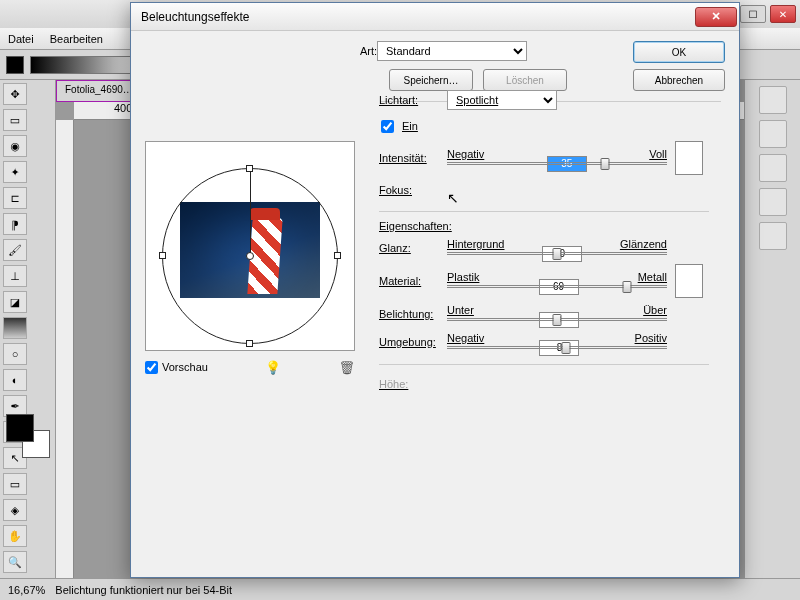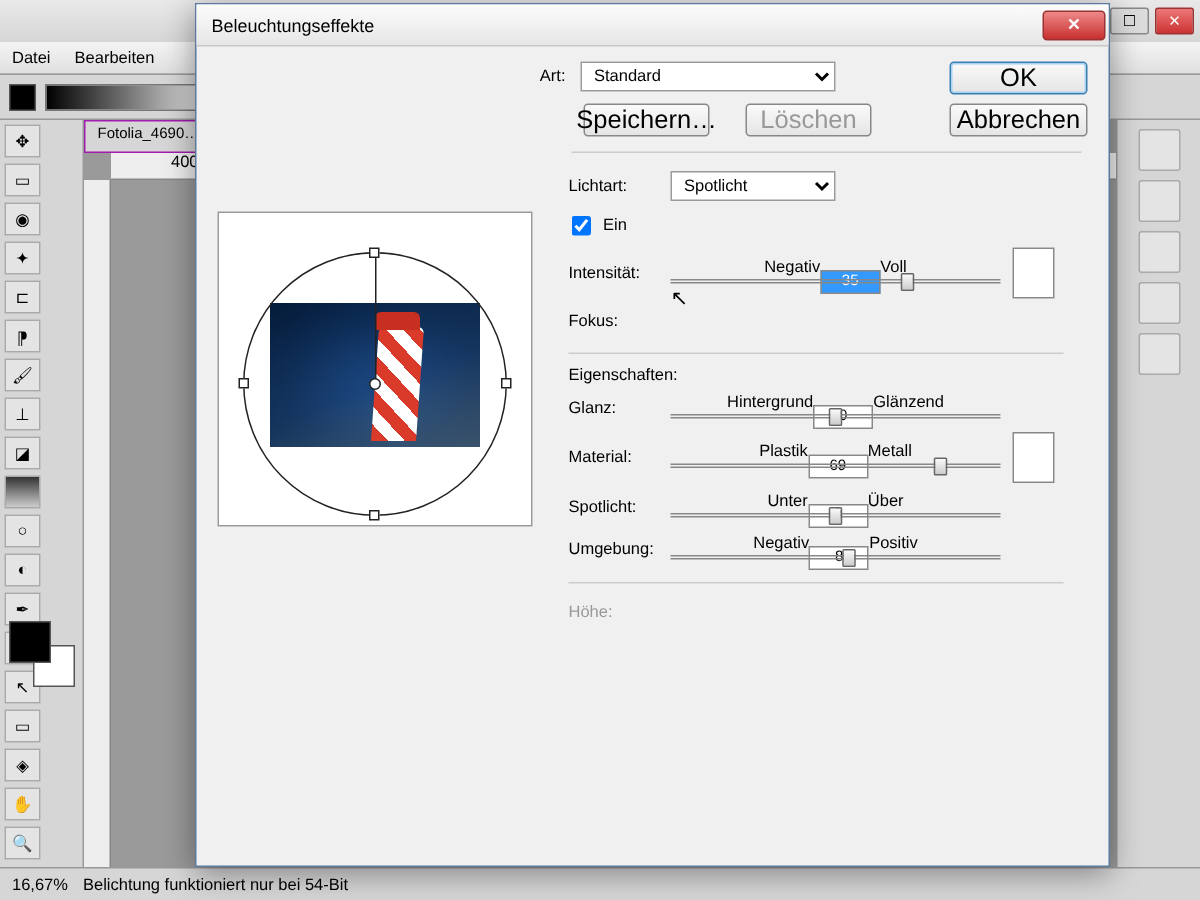--- a/index.html
+++ b/index.html
@@ -28,30 +28,30 @@
 .ps-panels .p { width:28px; height:28px; background:#e4e4e4; border:1px solid #aaa; border-radius:2px;}
 .ps-status { position:absolute; bottom:0; left:0; right:0; height:22px; background:#d6d6d6; border-top:1px solid #999; display:flex; align-items:center; padding:0 8px; gap:10px; font-size:10px;}
 
 
 .dlg { position:absolute; left:130px; top:2px; width:610px; height:576px; background:#f0f0f0; border:1px solid #5a7aa0; box-shadow:0 4px 20px rgba(0,0,0,0.4); }
 .dlg-titlebar { height:28px; background:linear-gradient(#fcfcfc,#e6e6e6); border-bottom:1px solid #c8c8c8; display:flex; align-items:center; justify-content:space-between; padding:0 2px 0 10px;}
 .dlg-title { font-size:12px; }
 .dlg-close { width:42px; height:20px; background:linear-gradient(#e88,#c83030); border:1px solid #933; border-radius:3px; color:#fff; display:flex; align-items:center; justify-content:center; font-size:11px; font-weight:bold;}
 .dlg-body { position:absolute; top:28px; left:0; right:0; bottom:0; padding:10px 14px;}
 
-.topbar { display:flex; align-items:center; gap:10px; }
+.topbar { display:flex; align-items:center; gap:0; }
 .topbar .lbl { width:232px; text-align:right;}
 select.native { background:#fff; border:1px solid #999; height:20px; padding:0 4px; font-size:11px;}
-.btn-std { height:22px; border:1px solid #888; background:linear-gradient(#fafafa,#e5e5e5); border-radius:3px; padding:0 12px; font-size:17px; display:flex; align-items:center; justify-content:center;}
+.btn-std { height:22px; border:1px solid #888; background:linear-gradient(#fafafa,#e5e5e5); border-radius:3px; padding:0 12px; font-size:10px; display:flex; align-items:center; justify-content:center;}
 .btn-default { border:1px solid #3c7fb1; box-shadow:inset 0 0 0 1px #a7d2f0;}
 .btn-dis { color:#999;}
 .rightbtns { position:absolute; right:14px; top:10px; display:flex; flex-direction:column; gap:6px; width:92px;}
 .rightbtns .btn-std{ width:100%;}
 
-.save-row{ display:flex; gap:24px; margin-top:8px; margin-left:244px;}
+.save-row{ display:flex; gap:10px; margin-top:8px; margin-left:244px;}
 .save-row .btn-std{ width:84px;}
 
 .hr { border:0; border-top:1px solid #ccc; margin:10px 0 8px 236px; width:340px;}
 
 .left-preview { position:absolute; left:14px; top:110px; width:220px;}
 .preview-box { width:210px; height:210px; background:#fff; border:1px solid #999; position:relative; overflow:hidden;}
 .preview-img { position:absolute; left:34px; top:60px; width:140px; height:96px; background:linear-gradient(160deg,#0a3a7a 0%, #2a6abf 55%, #7aaee0 100%); }
 
 .lh { position:absolute; left:104px; top:76px; width:30px; height:76px; background:repeating-linear-gradient(45deg,#d93a2a 0 8px,#fff 8px 16px); transform:skewX(-4deg); border-radius:4px 4px 0 0;}
 .lh-top{position:absolute; left:104px; top:66px; width:30px; height:12px; background:#c73020; border-radius:4px 4px 0 0;}
@@ -62,24 +62,24 @@
 .ellipse .hnd.e{right:-4px; top:calc(50% - 4px);} .ellipse .hnd.w{left:-4px; top:calc(50% - 4px);}
 .ellipse .center{position:absolute; left:calc(50% - 4px); top:calc(50% - 4px); width:8px; height:8px; background:#fff; border:1px solid #222; border-radius:50%;}
 .ellipse .radius{position:absolute; left:50%; top:0; width:1px; height:50%; background:#222;}
 .cursor{position:absolute; left:316px; top:159px; font-size:14px; pointer-events:none;}
 
 .prev-row{ display:flex; align-items:center; justify-content:space-between; margin-top:8px; width:210px;}
 .chk{ display:flex; align-items:center; gap:4px;}
 .chk input{ width:13px; height:13px;}
 .bulb,.trash{ width:16px; height:16px; display:flex; align-items:center; justify-content:center; color:#555; font-size:13px;}
 
-.controls { position:absolute; left:248px; top:82px; right:14px;}
+.controls { position:absolute; left:248px; top:58px; right:14px;text-decoration:underline;}
 .row { display:flex; align-items:center; gap:8px; margin-bottom:4px; min-height:22px;}
 .row .lab { width:60px; }
-.slider-block { display:flex; flex-direction:column; width:220px;align-items:center; }
+.slider-block { display:flex; flex-direction:column; width:220px; }
 .slider-block .ticks { display:flex; justify-content:space-between; font-size:10px; height:14px; align-items:flex-end;}
 .slider-block .track { position:relative; width:220px; height:10px; }
 .slider-block .track .line{ position:absolute; left:0; right:0; top:2px; border-top:1px solid #888; border-bottom:1px solid #888; height:3px;}
 .slider-block .track .thumb{ position:absolute; top:-2px; width:9px; height:12px; background:linear-gradient(#fafafa,#ccc); border:1px solid #666; border-radius:1px; transform:translateX(-50%);}
 .valbox{ width:40px; height:16px; border:1px solid #888; background:#fff; text-align:center; font-size:10px; line-height:14px; position:absolute; left:50%; transform:translateX(-50%); top:-4px;}
 .valbox.sel{ background:#3399ff; color:#fff;}
 .color-sw { width:28px; height:34px; background:#fff; border:1px solid #888;}
 .sect-label{ margin:6px 0 4px 0;}
 .disabled { color:#999;}
 .disabled .track .line, .disabled .valbox { border-color:#bbb;}
@@ -154,21 +154,21 @@
   </div>
   <div class="dlg-body">
 
     <div class="rightbtns">
       <button class="btn-std btn-default">OK</button>
       <button class="btn-std">Abbrechen</button>
     </div>
 
     <div class="topbar">
       <span class="lbl">Art:</span>
-      <select class="native" style="width:170px">
+      <select class="native" style="width:150px">
         <option>Standard</option>
       </select>
     </div>
     <div class="save-row">
       <button class="btn-std">Speichern…</button>
       <button class="btn-std btn-dis">Löschen</button>
     </div>
 
     <hr class="hr">
 
@@ -181,20 +181,28 @@
         <div class="lh-top"></div>
         <div class="ellipse">
           <div class="radius"></div>
           <div class="hnd n"></div>
             <div class="hnd s"></div>
             <div class="hnd e"></div>
             <div class="hnd w"></div>
           <div class="center"></div>
         </div>
       </div>
+      <div class="prev-row">
+        <label class="chk">
+          <input type="checkbox" checked="" style="">
+          <span>Vorschau</span>
+        </label>
+        <span class="bulb">💡</span>
+        <span class="trash">🗑</span>
+      </div>
     </div>
 
     <div class="controls">
 
       <div class="row">
         <span class="lab">Lichtart:</span>
         <select class="native" style="width:110px">
           <option>Spotlicht</option>
         </select>
       </div>
@@ -257,21 +265,21 @@
           </div>
           <div class="track">
               <div class="line"></div>
               <div class="thumb" style="left:82%"></div>
             </div>
         </div>
         <div class="color-sw"></div>
       </div>
 
       <div class="row">
-        <span class="lab">Spotlicht:</span>
+        <span class="lab">Belichtung:</span>
         <div class="slider-block">
           <div class="ticks">
             <span>Unter</span>
             <div style="position:relative; width:40px;">
                 <div class="valbox">0</div>
               </div>
             <span>Über</span>
           </div>
           <div class="track">
               <div class="line"></div>

